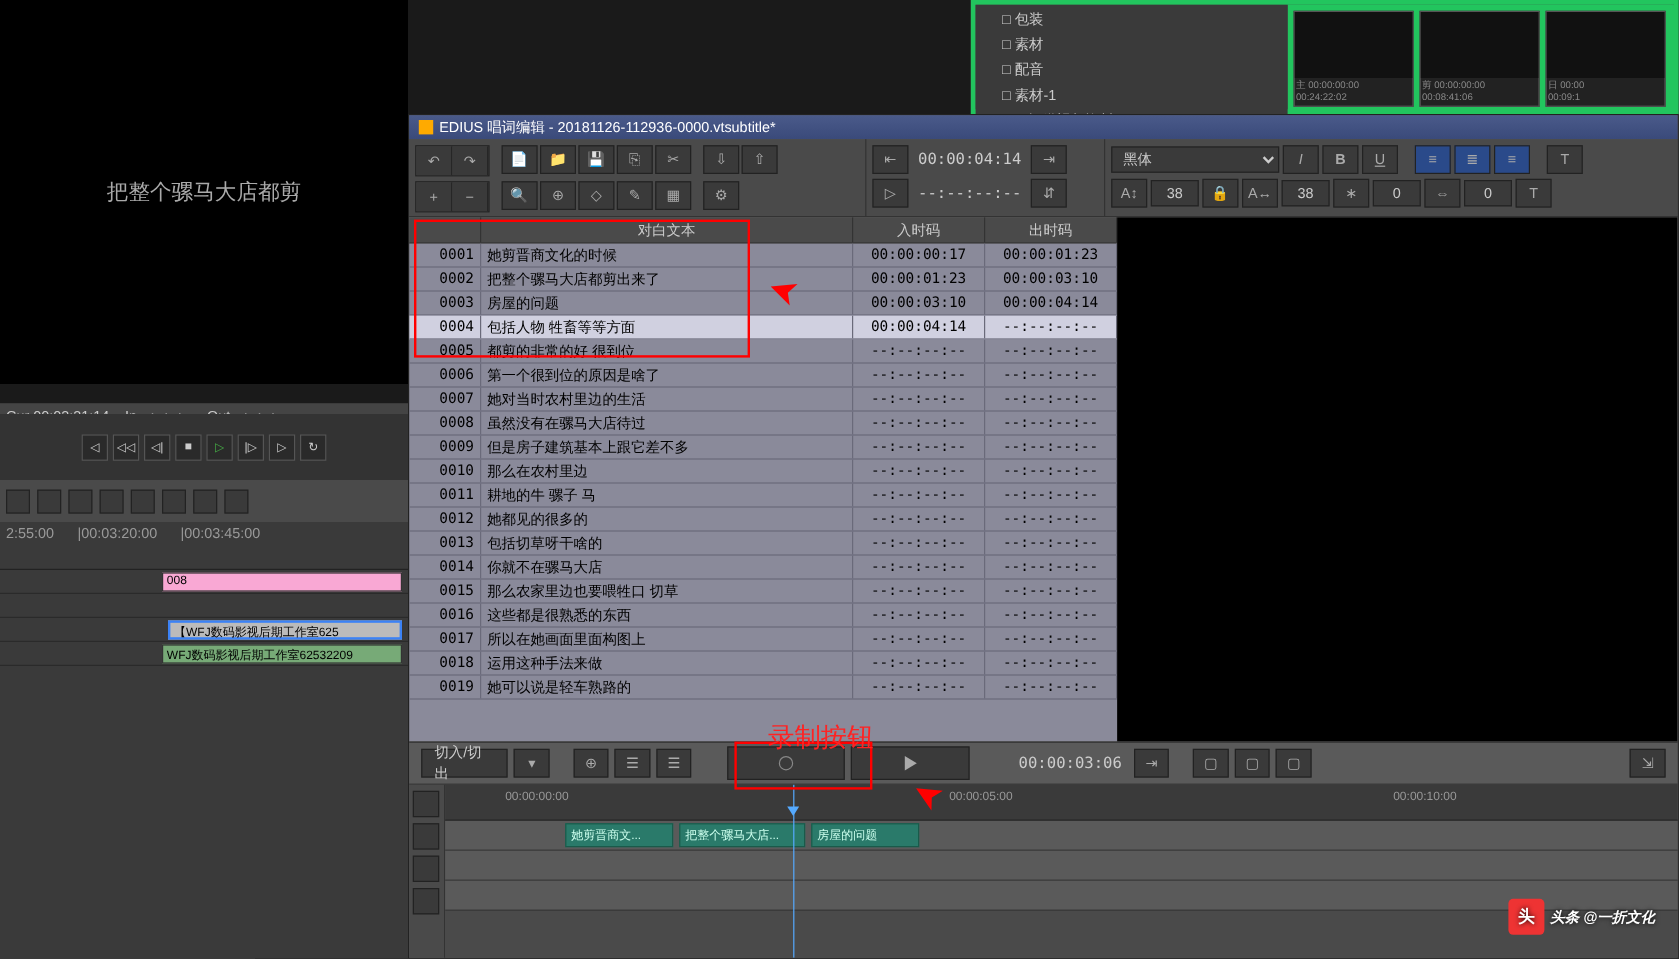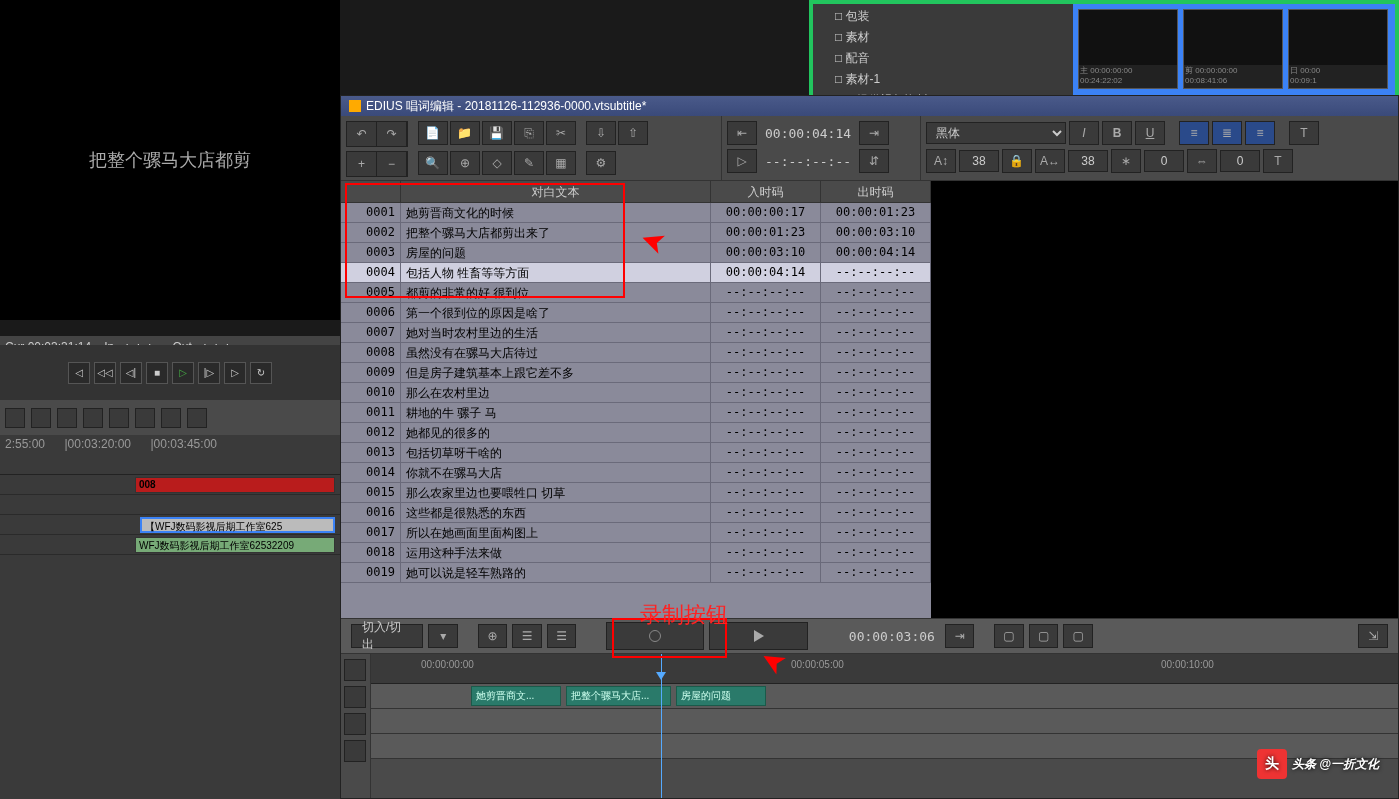--- a/index.html
+++ b/index.html
@@ -14,29 +14,29 @@
 .bg-timecode-bar span { margin-right: 10px; }
 .bg-trackpad { position: absolute; left: 0; top: 345px; width: 340px; height: 55px; background: #333; display:flex; align-items:center; justify-content:center; gap:4px; }
 .bg-trackpad .transport-btn { width:22px; height:22px; background:#2a2a2a; border:1px solid #555; display:inline-flex; align-items:center; justify-content:center; color:#ccc; font-size:10px; }
 .bg-trackpad .play { color:#4a4; }
 .bg-toolbar2 { position: absolute; left:0; top:400px; width:340px; height:35px; background:#4a4a4a; display:flex; align-items:center; gap:6px; padding:0 5px; }
 .bg-toolbar2 .tbtn { width:20px; height:20px; background:#3a3a3a; border:1px solid #222; }
 .bg-timeline-area { position: absolute; left:0; top:435px; width:340px; height:433px; background:#3a3a3a; }
 .bg-ruler { height:40px; background:#3a3a3a; border-bottom:1px solid #222; font-size:10px; color:#999; padding:2px 5px; }
 .bg-track { height:20px; border-bottom:1px solid #2a2a2a; position:relative; }
 .bg-clip { position:absolute; height:16px; top:2px; background:#7a5; border:1px solid #333; font-size:10px; color:#000; padding:1px 3px; overflow:hidden; white-space:nowrap; }
-.bg-clip-sel { background:#b91c1c;font-weight:bold; }
+.bg-clip-sel { background:#f9a8d4; }
 .bg-clip-label { position:absolute; left:140px; top:2px; height:16px; background:#bbb; color:#000; font-size:10px; padding:1px 3px; border:2px solid #3b82f6; }
 
 
 .bin-panel { position:absolute; right:0; top:0; width:590px; height:95px; background:#444; border:4px solid #22c55e; }
 .bin-tree { width:260px; height:95px; background:#3a3a3a; font-size:11px; color:#ccc; padding:2px; float:left; }
 .bin-tree-item { padding:2px 2px 2px 20px; }
 .bin-tree-item::before { content:"□ "; }
-.bin-thumbs { margin-left:260px; height:95px; background:#3b82f6; display:flex; gap:5px; padding:5px; }
+.bin-thumbs { margin-left:260px; height:95px; background:#22c55e; display:flex; gap:5px; padding:5px; }
 .thumb { width:100px; height:80px; background:#222; border:1px solid #555; position:relative; font-size:9px; color:#aaa; }
 .thumb-img { width:100%; height:55px; background:#111; }
 .thumb-info { font-size:8px; color:#888; padding:1px; line-height:1.2; }
 
 
 .right-preview { position:absolute; right:0; top:175px; width:460px; height:440px; background:#000; }
 .right-preview-inner { position:absolute; inset:20px 10px 60px 10px; border:1px solid #0f0; }
 .right-preview-inner2 { position:absolute; inset:40px 30px 80px 30px; border:1px solid #0f0; }
 .right-preview-text { position:absolute; top:200px; left:50px; font-size:22px; letter-spacing:12px; color:#555; }
 .right-preview-sub { position:absolute; bottom:110px; left:130px; font-size:16px; color:#fff; padding:2px 5px; }

